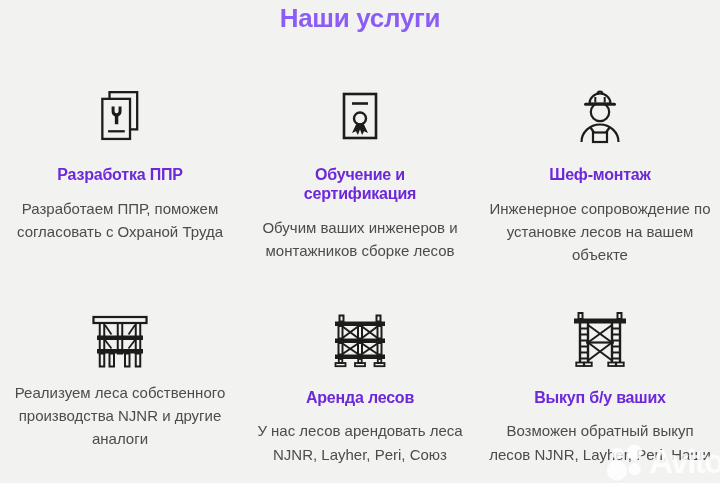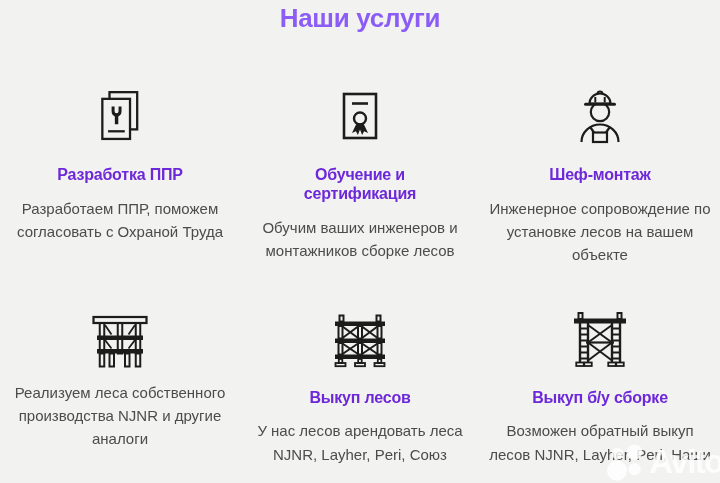--- a/index.html
+++ b/index.html
@@ -172,21 +172,21 @@
         <rect x="3" y="27.5" width="50" height="4.5" fill="#1c1c1a"></rect>
         <rect x="3" y="43.5" width="50" height="4.5" fill="#1c1c1a"></rect>
         <rect x="6.8" y="48" width="3.5" height="4" stroke="#1c1c1a" stroke-width="1.8"></rect>
         <rect x="26.2" y="48" width="3.5" height="4" stroke="#1c1c1a" stroke-width="1.8"></rect>
         <rect x="45.8" y="48" width="3.5" height="4" stroke="#1c1c1a" stroke-width="1.8"></rect>
         <rect x="3.5" y="52" width="10" height="3.2" stroke="#1c1c1a" stroke-width="1.8"></rect>
         <rect x="23" y="52" width="10" height="3.2" stroke="#1c1c1a" stroke-width="1.8"></rect>
         <rect x="42.5" y="52" width="10" height="3.2" stroke="#1c1c1a" stroke-width="1.8"></rect>
       </svg>
     </div>
-    <div class="card-title">Выкуп лесов</div>
+    <div class="card-title">Аренда лесов</div>
     <div class="card-desc">У нас лесов арендовать леса NJNR, Layher, Peri, Союз</div>
   </div>
 
   <div class="card">
     <div class="icon-box">
       <svg width="56" height="57" viewBox="0 0 56 57" fill="none">
         <rect x="6.5" y="2" width="4" height="6" fill="#f2f2f0" stroke="#1c1c1a" stroke-width="2"></rect>
         <rect x="45.5" y="2" width="4" height="6" fill="#f2f2f0" stroke="#1c1c1a" stroke-width="2"></rect>
         <line x1="16" y1="14" x2="40" y2="31.5" stroke="#1c1c1a" stroke-width="2"></line>
         <line x1="40" y1="14" x2="16" y2="31.5" stroke="#1c1c1a" stroke-width="2"></line>
@@ -209,21 +209,21 @@
         <line x1="40" y1="35.5" x2="48" y2="35.5" stroke="#1c1c1a" stroke-width="2"></line>
         <line x1="40" y1="41.5" x2="48" y2="41.5" stroke="#1c1c1a" stroke-width="2"></line>
         <line x1="40" y1="47.5" x2="48" y2="47.5" stroke="#1c1c1a" stroke-width="2"></line>
         <rect x="2" y="7.5" width="52" height="5" fill="#1c1c1a"></rect>
         <rect x="4.25" y="51.5" width="7.5" height="3.5" fill="#f2f2f0" stroke="#1c1c1a" stroke-width="1.8"></rect>
         <rect x="12.25" y="51.5" width="7.5" height="3.5" fill="#f2f2f0" stroke="#1c1c1a" stroke-width="1.8"></rect>
         <rect x="36.25" y="51.5" width="7.5" height="3.5" fill="#f2f2f0" stroke="#1c1c1a" stroke-width="1.8"></rect>
         <rect x="44.25" y="51.5" width="7.5" height="3.5" fill="#f2f2f0" stroke="#1c1c1a" stroke-width="1.8"></rect>
       </svg>
     </div>
-    <div class="card-title">Выкуп б/у сборке</div>
+    <div class="card-title">Выкуп б/у ваших</div>
     <div class="card-desc">Возможен обратный выкуп лесов NJNR, Layher, Peri, Наши</div>
   </div>
 
 </div>
 
 <div class="watermark">
   <svg width="42" height="40" viewBox="0 0 44 40">
     <circle cx="13" cy="10" r="6" fill="rgba(255,255,255,0.82)"></circle>
     <circle cx="31" cy="8.5" r="8" fill="rgba(255,255,255,0.82)"></circle>
     <circle cx="12.5" cy="28" r="10.5" fill="rgba(255,255,255,0.82)"></circle>

